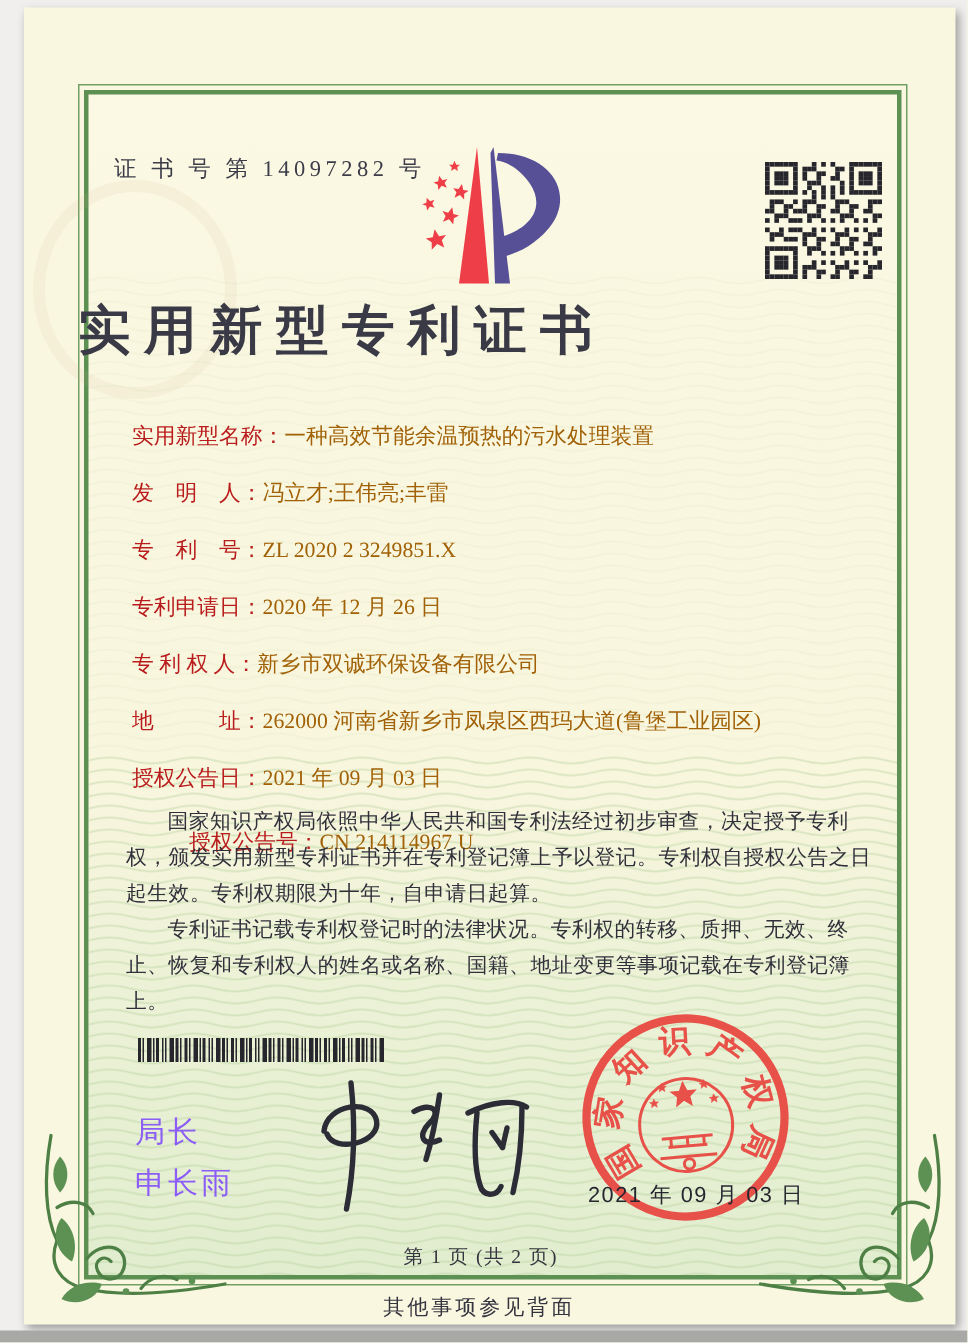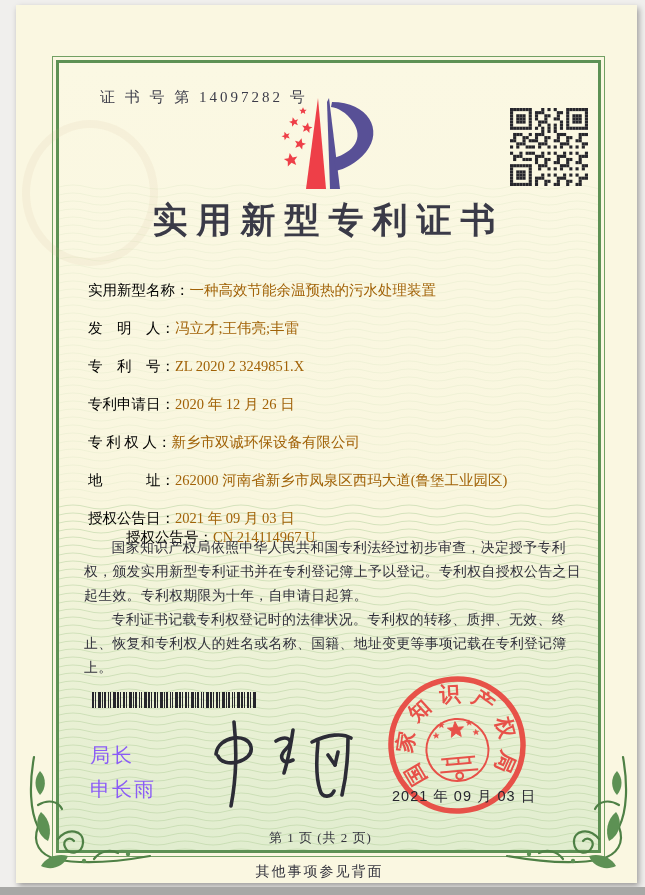--- a/index.html
+++ b/index.html
@@ -17,31 +17,31 @@
   .frame-outer{
     position:absolute;left:52px;top:56px;width:553px;height:801px;
     border:1px solid #71a063;box-sizing:border-box;
   }
   .frame-inner{
     position:absolute;left:3px;top:3px;right:3px;bottom:3px;
     border:3px solid #5d9154;box-sizing:border-box;
   }
   .guilloche{position:absolute;left:59px;top:63px;z-index:0;}
   .abs{position:absolute;z-index:2;}
-  .cert-no{left:76px;top:88px;font-size:15px;letter-spacing:3px;color:#3c3c49;margin-left:24px;}
+  .cert-no{left:76px;top:103px;font-size:15px;letter-spacing:3px;color:#3c3c49;}
   .title{
-    left:52px;top:197px;width:553px;text-align:center;
+    left:52px;top:197px;width:553px;text-align:left;
     font-size:35px;font-weight:600;letter-spacing:9px;color:#3a3a47;
   }
   .fields{left:88px;top:281px;width:500px;}
   .frow{white-space:nowrap;height:22px;margin-bottom:16px;font-size:14.5px;color:#35353f;}
-  .frow .lbl{color:#000000;}
+  .frow .lbl{color:#b91c1c;}
   .frow .val{color:#a16207;}
   .frow2{display:flex;flex-direction:column;}
-  .frow2 .pair2{margin-left:38px;}
+  .frow2 .pair2{margin-left:38px;margin-top:24px;}
   .paras{left:84px;top:536px;width:510px;font-size:13.8px;line-height:1.74;
     color:#30303b;letter-spacing:.4px;}
   .paras p{margin:0;text-indent:2em;}
   .barcode{left:92px;top:692px;}
   .officials{left:90px;top:738px;font-family:"Liberation Sans","DejaVu Sans",sans-serif;
     font-size:20px;line-height:34px;color:#8b5cf6;letter-spacing:2px;}
   .sig{left:188px;top:710px;}
   .seal{left:378px;top:666px;opacity:.93;transform:rotate(-5deg);z-index:3;}
   .seal-date{left:392px;top:787px;font-size:14.5px;letter-spacing:1px;color:#26262f;
     z-index:5;font-family:"Liberation Sans","DejaVu Sans",sans-serif;}

